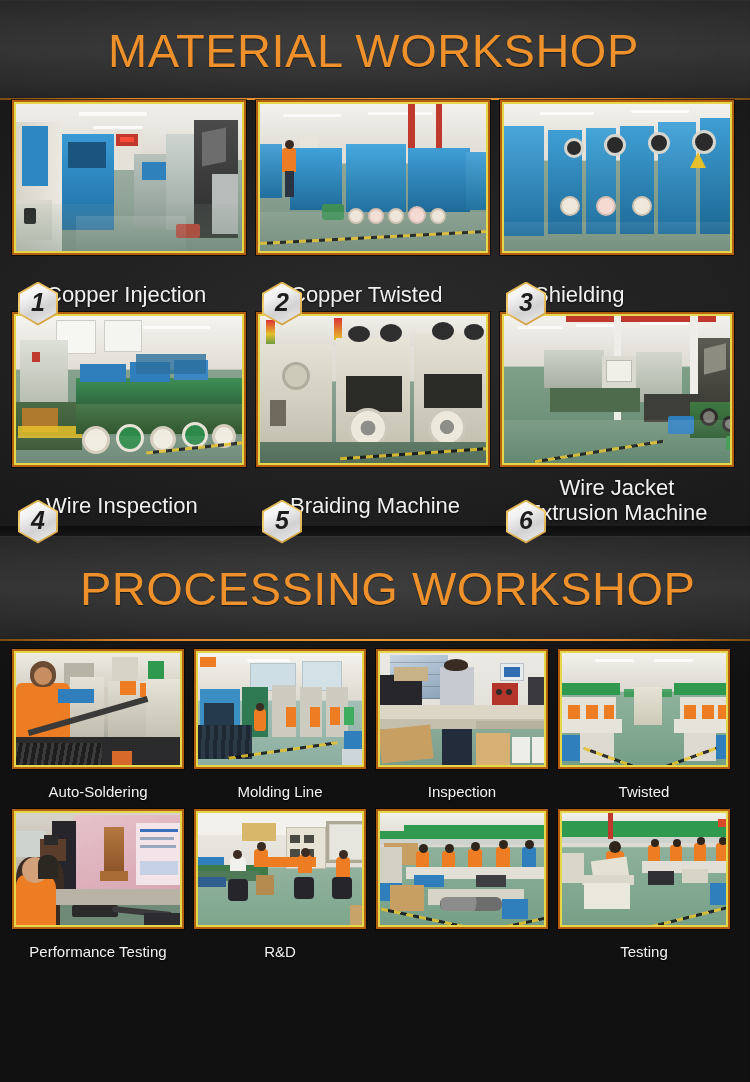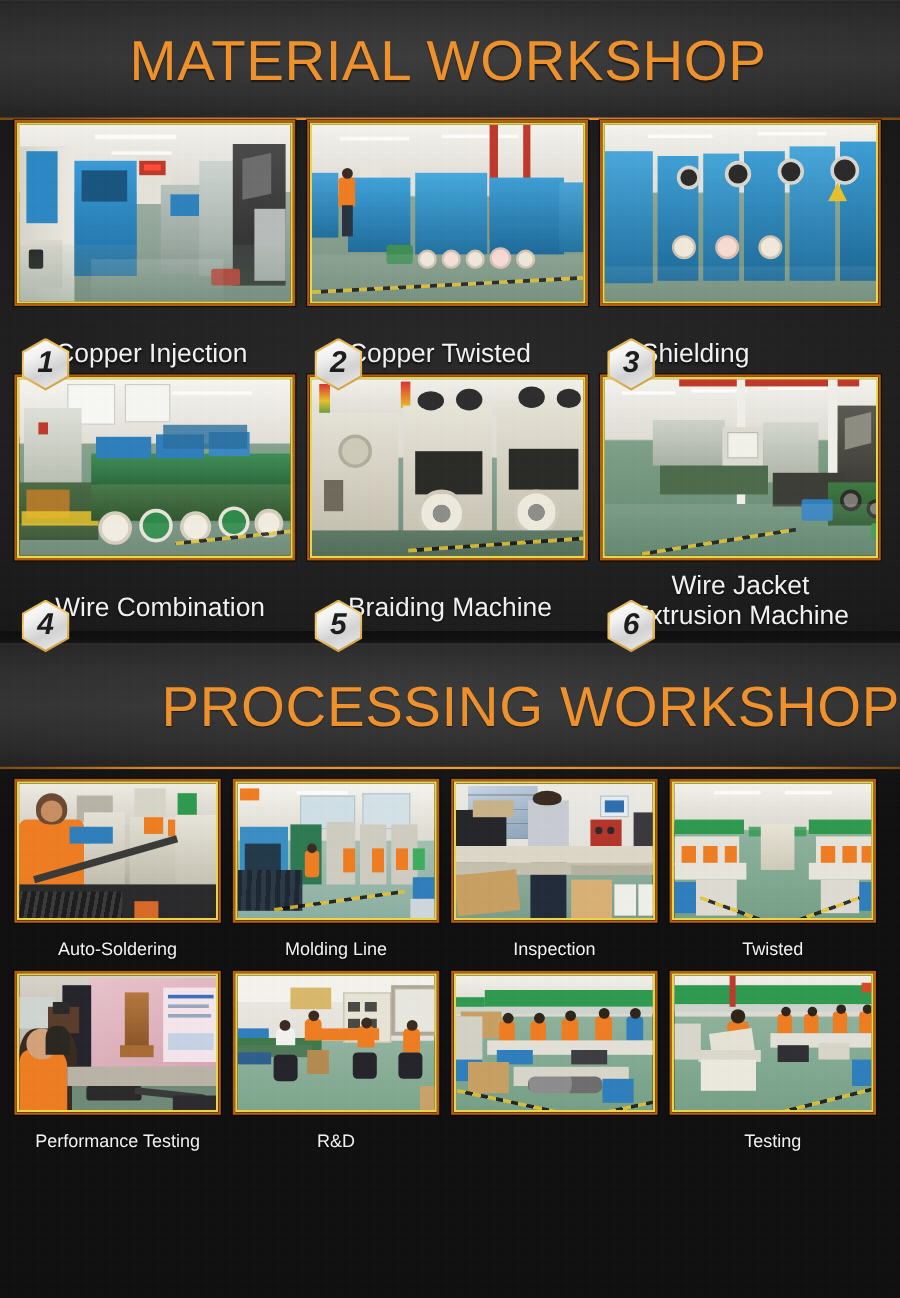--- a/index.html
+++ b/index.html
@@ -67,21 +67,21 @@
     line-height: 1;
     letter-spacing: .5px;
     font-weight: 400;
     white-space: nowrap;
     text-shadow: 0 1px 1px rgba(0,0,0,.55);
   }
 
   #band-material { height: 100px; }
   #band-material .section-title { padding-left: 108px; font-size: 47px; }
 
-  #band-processing { height: 105px; justify-content: flex-end; }
+  #band-processing { height: 105px; }
   #band-processing .section-title { padding-left: 80px; font-size: 47px; }
 
   .band-gap {
     width: 750px;
     height: 10px;
     background: linear-gradient(180deg, #0c0c0c 0%, #141414 100%);
   }
 
   
   .material-section { position: relative; padding: 0; }
@@ -364,21 +364,21 @@
             </div>
           </div>
         </div>
         <div class="badge">
           <div class="hex">
             <div class="hex-inner">
               <span class="hex-num">4</span>
             </div>
           </div>
         </div>
-        <div class="mat-label">Wire Combination</div>
+        <div class="mat-label">Wire Inspection</div>
       </div>
 
       <div class="mat-cell">
         <div class="frame">
           <div class="photo">
             <div class="scene">
               <div class="shape" style="inset:0;background:linear-gradient(180deg,#e9e7e0 0%,#dfddd4 44%,#8aa392 45%,#6f8b7a 100%)"></div>
               <div class="shape" style="left:0;top:0;width:100%;height:30px;background:linear-gradient(180deg,#f2f1eb,#e0ded6)"></div>
               <div class="shape" style="left:6px;top:4px;width:9px;height:28px;background:linear-gradient(180deg,#d33,#e8c22a 50%,#3a8f4a)"></div>
               <div class="shape" style="left:74px;top:2px;width:8px;height:22px;background:linear-gradient(180deg,#d33,#e8c22a)"></div>

